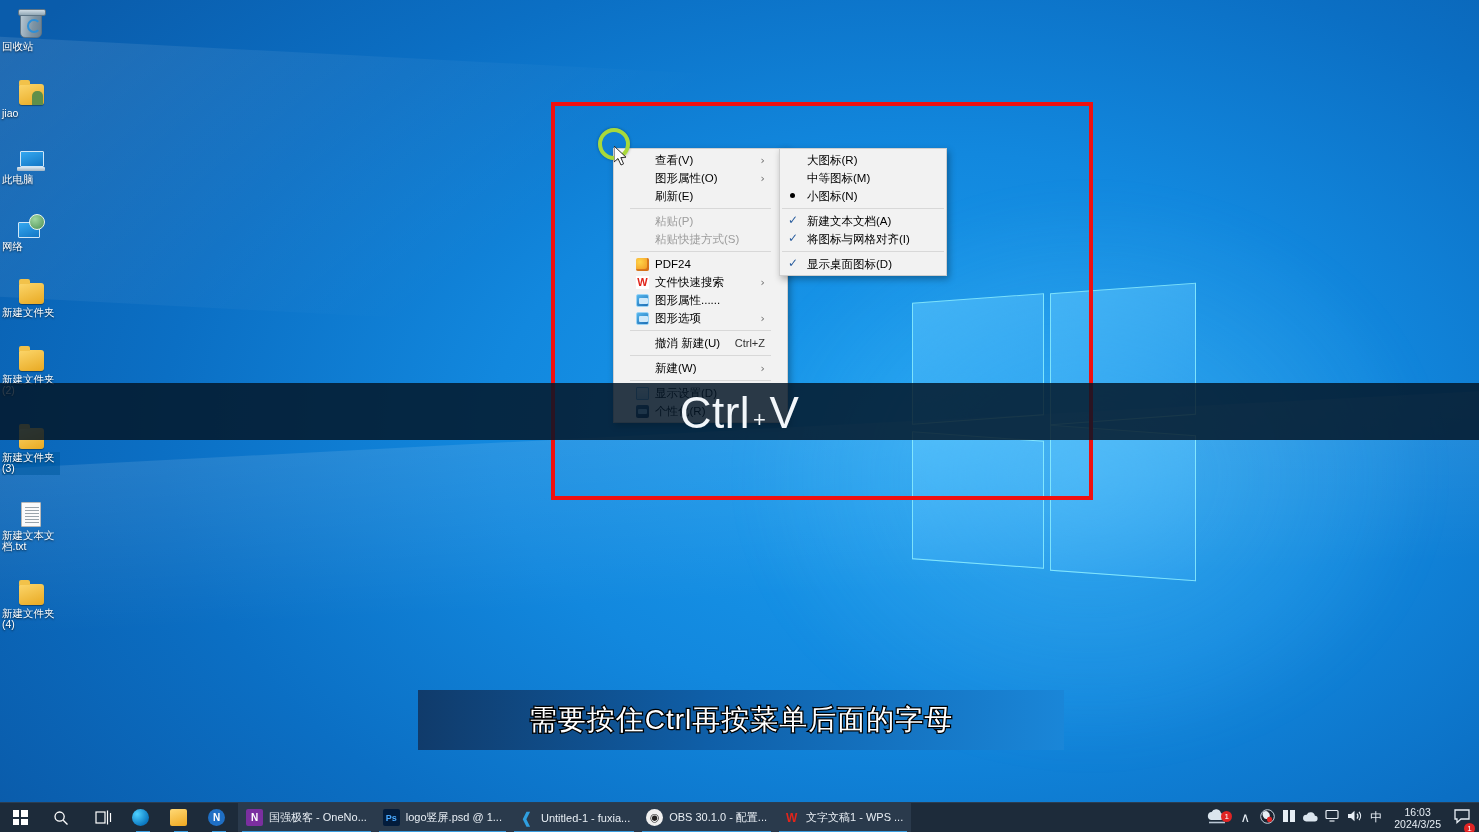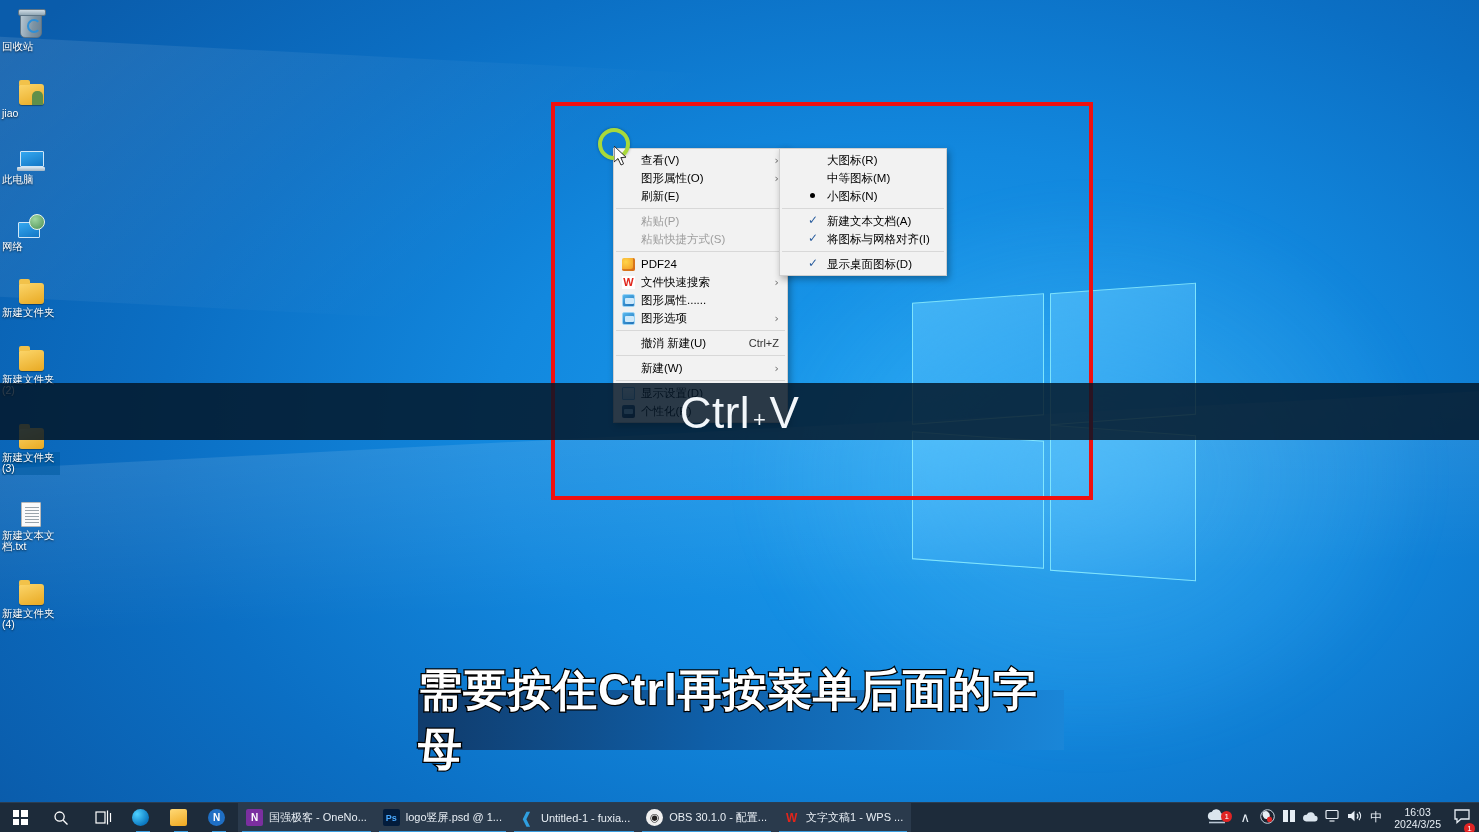--- a/index.html
+++ b/index.html
@@ -71,21 +71,21 @@
     box-shadow:0 3px 0 #9aa4ab,0 6px 0 #9aa4ab,0 9px 0 #9aa4ab,0 12px 0 #9aa4ab,0 15px 0 #9aa4ab;
     background:#9aa4ab;}
 
   
   #red-rect{ position:absolute; left:551px; top:102px; width:542px; height:398px;
     border:4px solid #f01010; pointer-events:none; }
 
   
   #context-menu{ position:absolute; left:613px; top:148px; width:175px;
     background:#f2f2f2; border:1px solid #cfcfcf; box-shadow:2px 3px 7px rgba(0,0,0,.32);
-    font-size:11.5px; color:#000; padding:2px 0; }
+    font-size:11.5px; color:#000; padding:2px 14px; }
   .mi{ position:relative; height:18px; display:flex; align-items:center;
     padding:0 8px 0 27px; white-space:nowrap; }
   .mi.disabled{ color:#9d9d9d; }
   .mi .acc{ margin-left:auto; padding-left:10px; color:#333; font-size:11px;}
   .mi .arrow{ position:absolute; right:8px; top:3px; color:#6d6d6d; font-size:11px; font-family:"DejaVu Sans",sans-serif;}
   .msep{ height:1px; background:#d8d8d8; margin:3px 2px; }
   .mi .mico{ position:absolute; left:8px; top:3px; width:13px; height:13px; }
 
   .mico-pdf{ background:radial-gradient(circle at 30% 30%,#ffd54a,#f08c1a);border-radius:2px;
     box-shadow:inset -2px -2px 0 rgba(180,60,10,.45);}
@@ -95,21 +95,21 @@
     border:1px solid #9ad3f5; position:relative;}
   .mico-intel:after{content:"";position:absolute;left:2px;top:3px;width:9px;height:6px;background:#cfe9fa;border-radius:1px;}
   .mico-disp{ background:linear-gradient(#e8f4fd,#bcd9ef); border:1px solid #6fa8d0; border-radius:1px;}
   .mico-pers{ background:linear-gradient(150deg,#3a6c9a,#1d3f63); border-radius:2px; position:relative;}
   .mico-pers:after{content:"";position:absolute;left:2px;top:4px;width:9px;height:5px;background:#9fd3f5;border-radius:1px;}
 
   
   #submenu{ position:absolute; left:779px; top:148px; width:168px;
     background:#f2f2f2; border:1px solid #cfcfcf; box-shadow:2px 3px 7px rgba(0,0,0,.32);
     font-size:11.5px; color:#000; padding:2px 0; }
-  #submenu .mi{ padding-left:27px;margin-left:20px; }
+  #submenu .mi{ padding-left:27px; }
   .bullet{ position:absolute; left:10px; top:6px; width:5px; height:5px; border-radius:50%; background:#000; }
   .check{ position:absolute; left:8px; top:1px; font-size:12px; color:#2a5d9e;
     font-family:"DejaVu Sans",sans-serif; }
 
   
   #click-ring{ position:absolute; left:598px; top:128px; width:32px; height:32px;
     border-radius:50%; border:4px solid #a8d93a; box-shadow:0 0 3px rgba(0,0,0,.35); }
   #mouse-cursor{ position:absolute; left:614px; top:146px; width:13px; height:20px; }
 
   
@@ -119,21 +119,21 @@
     display:flex; align-items:center; justify-content:center; gap:0;
     color:#f2f6fa; letter-spacing:.5px; }
   #key-text .k-main{ font-size:44px; font-weight:400; }
   #key-text .k-plus{ font-size:22px; font-weight:400; padding:0 3px; position:relative; top:7px;}
 
   
   #subtitle{ position:absolute; left:418px; top:690px; width:646px; height:60px;
     display:flex; align-items:center; justify-content:center;
     background:linear-gradient(90deg,#103b6b 0%,#0f5fa8 45%,#1a86d8 100%);
   }
-  #subtitle span{ font-size:44px; font-weight:bold; color:#fff; letter-spacing:1px;
+  #subtitle span{ font-size:28px; font-weight:normal; color:#fff; letter-spacing:1px;
     -webkit-text-stroke:2.5px #000; paint-order:stroke fill; }
 
   
   #taskbar{ position:absolute; left:0; bottom:0; width:1479px; height:30px;
     background:#1d2b3a; display:flex; align-items:center; border-top:1px solid #2c3d50; }
   .tb-btn{ height:30px; display:flex; align-items:center; justify-content:center; position:relative; }
   #tb-start{ width:40px; }
   .win-logo{ width:15px; height:15px; display:grid; grid-template-columns:1fr 1fr; grid-template-rows:1fr 1fr; gap:2px;}
   .win-logo i{ background:#fff; display:block; }
   #tb-search{ width:42px; color:#fff; font-size:16px; }

